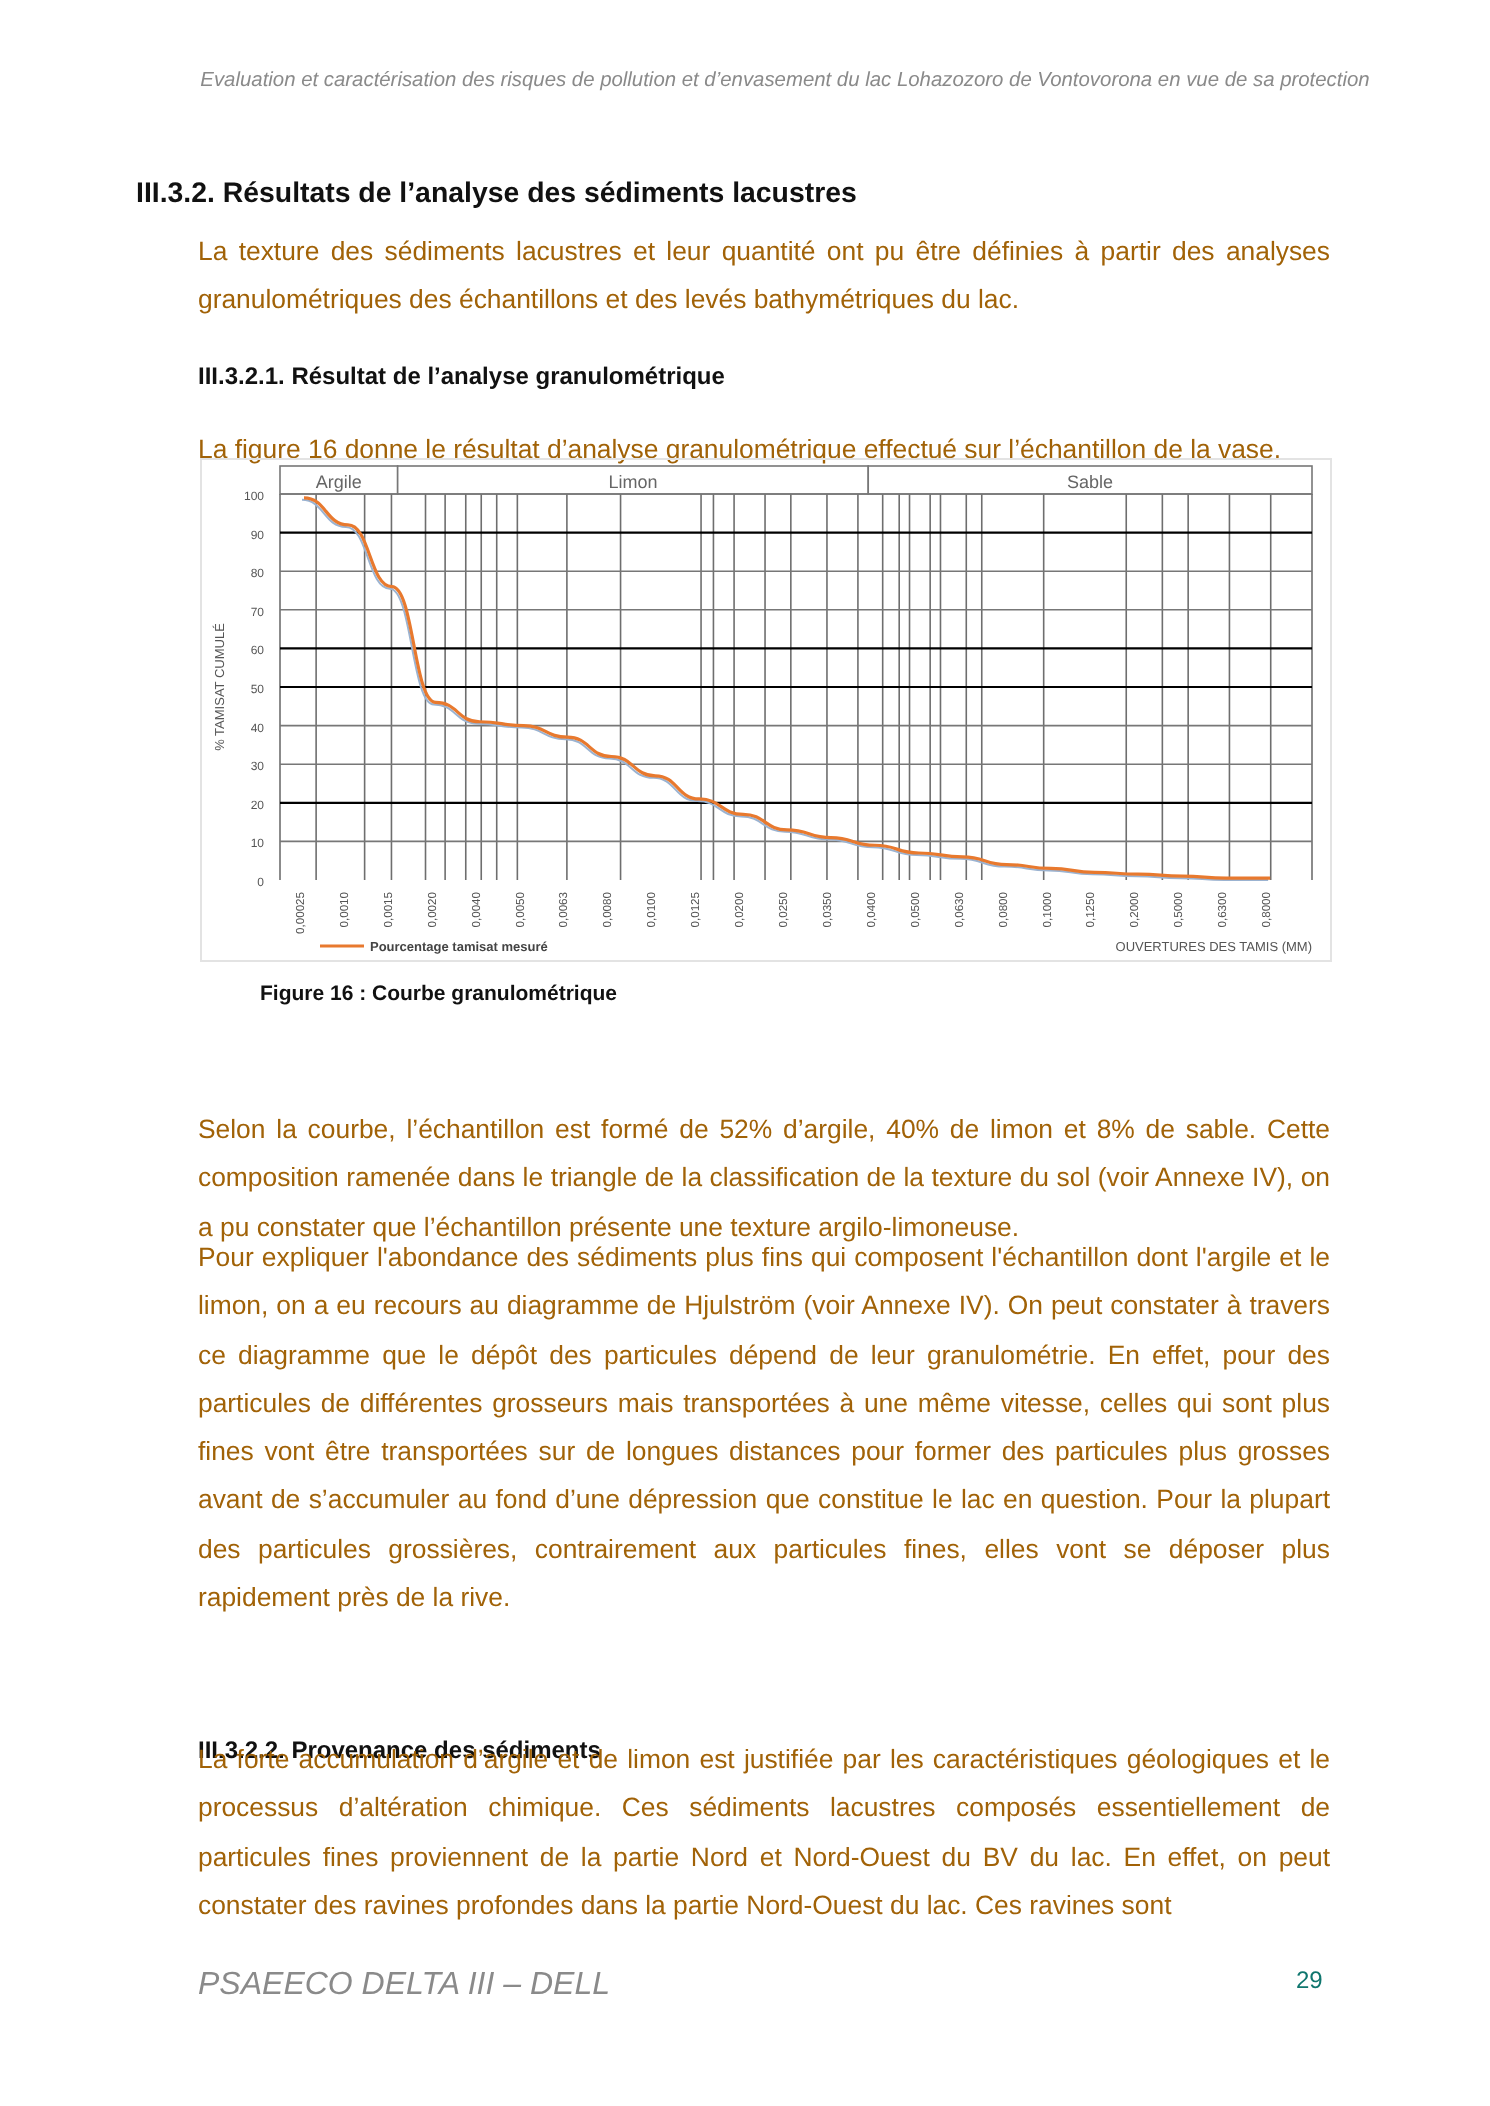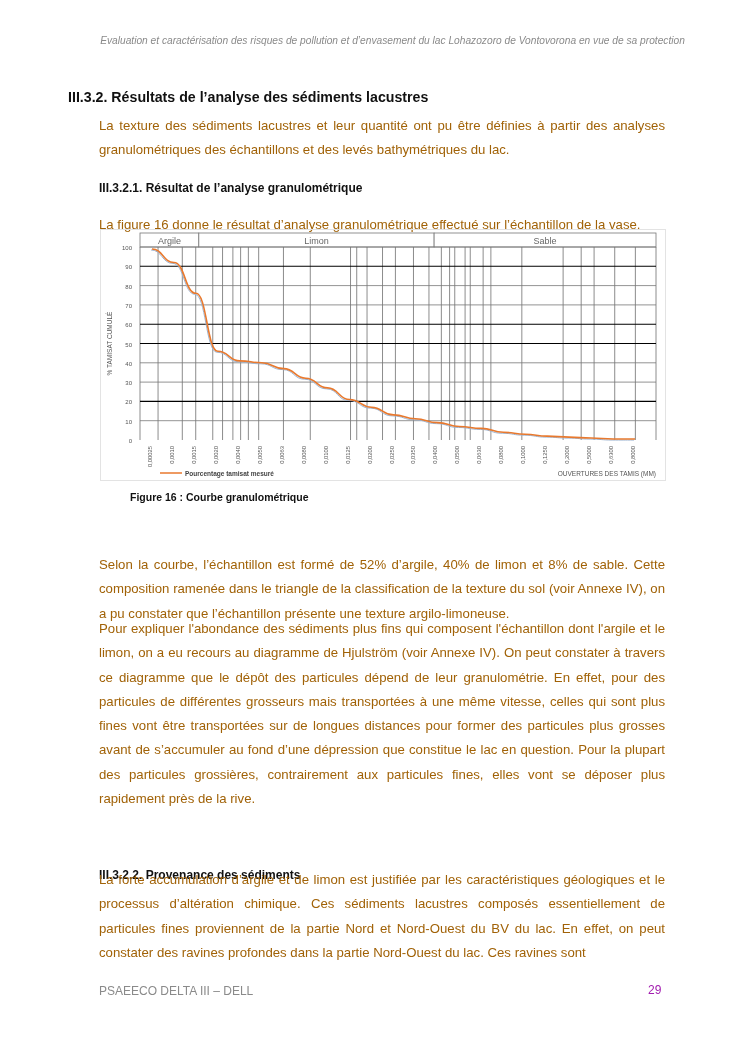--- a/index.html
+++ b/index.html
@@ -5,22 +5,22 @@
   html, body { margin:0; padding:0; background:#ffffff; }
   body { width:745px; height:1053px; position:relative; overflow:hidden;
          font-family:"Liberation Sans", sans-serif; color:#111; }
   .running-header { position:absolute; top:35px; left:0; width:745px; text-align:center;
          font-size:10.2px; font-style:italic; color:#8a8a8a; padding-left:40px; box-sizing:border-box; }
   .h2 { position:absolute; left:68px; top:89px; font-size:14.2px; font-weight:bold; color:#111; }
   .para { position:absolute; left:99px; width:566px; font-size:13.2px; line-height:24.3px;
           text-align:justify; color:#a16207; }
   .h3 { position:absolute; left:99px; font-size:12px; font-weight:bold; color:#111; }
   .caption { position:absolute; left:99px; top:491px; font-size:10.5px; font-weight:bold; color:#111;padding-left:31px; }
-  .footer-left { position:absolute; left:99px; top:984px; font-size:12px; color:#8a8a8a; }
-  .footer-right { position:absolute; left:648px; top:983px; font-size:12px; color:#a21caf;text-align:right; }
+  .footer-left { position:absolute; left:99px; top:984px; font-size:16px; font-style:italic; color:#8a8a8a; }
+  .footer-right { position:absolute; left:648px; top:983px; font-size:12px; color:#0f766e;text-align:right; }
   .chart-wrap { position:absolute; left:100px; top:229px; width:506px; height:252px; }
   .chart-wrap svg { display:block; }
 </style>
 </head>
 <body>
 
 <div class="running-header">Evaluation et caractérisation des risques de pollution et d’envasement du lac Lohazozoro de Vontovorona en vue de sa protection</div>
 
 <div class="h2">III.3.2. Résultats de l’analyse des sédiments lacustres</div>
 <div class="para" style="top:114px;">La texture des sédiments lacustres et leur quantité ont pu être définies à partir des analyses granulométriques des échantillons et des levés bathymétriques du lac.</div>

